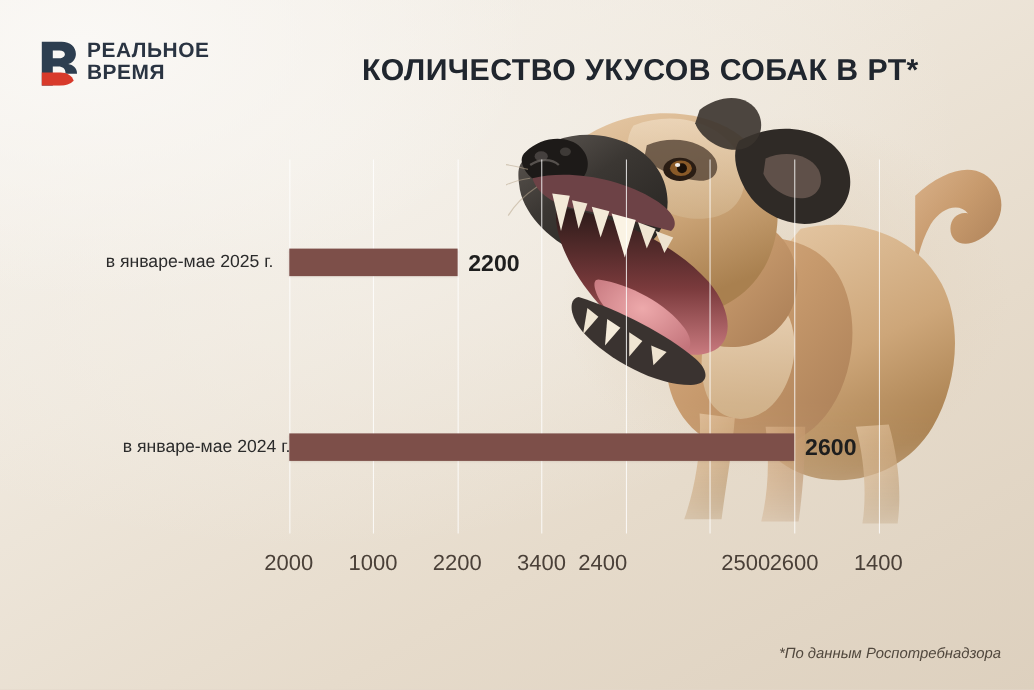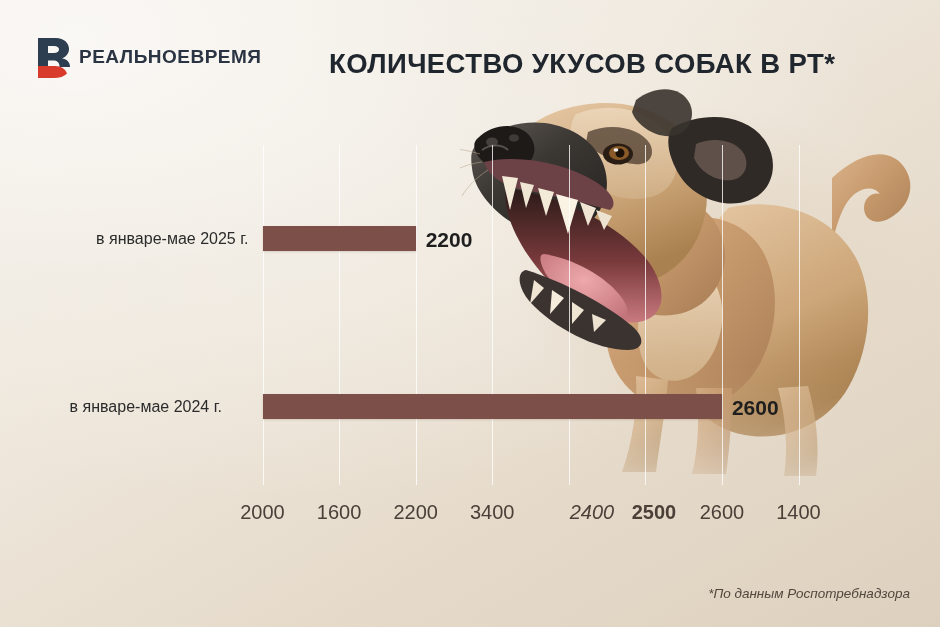--- a/index.html
+++ b/index.html
@@ -37,21 +37,21 @@
     pointer-events:none;
   }
 
   
   #logo {
     position:absolute; left:36px; top:36px;
     display:flex; align-items:center; gap:9px;
   }
   #logo-mark { width:34px; height:42px; flex:0 0 auto; }
   #logo-text {
-    display:flex; 
+    display:flex; flex-direction:column;
     line-height:1.04;
     font-weight:bold;
     font-size:19px;
     letter-spacing:.5px;
     color:#2a3442;
   }
   #logo-text span { white-space:nowrap; }
 
   #title {
     position:absolute;
@@ -291,30 +291,30 @@
 
     <div id="bars-layer">
         <div class="bar" style="left: 262.5px; top: 226px; width: 153.143px; background: rgb(125, 79, 73);"></div>
         <div class="bar-value" style="left: 425.643px; top: 228px;">2200</div>
         <div class="bar" style="left: 262.5px; top: 394px; width: 459.429px; background: rgb(125, 79, 73);"></div>
         <div class="bar-value" style="left: 731.929px; top: 396px;">2600</div>
       </div>
 
     <div id="catlabels-layer">
         <div class="bar-label" style="right: 691.5px; top: 230px;">в январе-мае 2025 г.</div>
-        <div class="bar-label" style="right: 718px; top: 398px;">в январе-мае 2024 г.</div>
+        <div class="bar-label" style="right: 676px; top: 398px;">в январе-мае 2024 г.</div>
       </div>
 
     <div id="ticks-layer">
         <div class="tick" style="left: 227.5px;">2000</div>
-        <div class="tick" style="left: 304.071px;">1600</div>
+        <div class="tick" style="left: 304.071px;">1000</div>
         <div class="tick" style="left: 380.643px;">2200</div>
         <div class="tick" style="left: 457.214px;">3400</div>
-        <div class="tick" style="left: 557px; font-style: italic;">2400</div>
-        <div class="tick" style="left: 619px; font-weight: bold;">2500</div>
+        <div class="tick" style="left: 513px;">2400</div>
+        <div class="tick" style="left: 643px;">2500</div>
         <div class="tick" style="left: 686.929px;">2600</div>
         <div class="tick" style="left: 763.5px;">1400</div>
       </div>
   </div>
 
   <div id="footnote">*По данным Роспотребнадзора</div>
 
 </div>
 
 </body></html>

